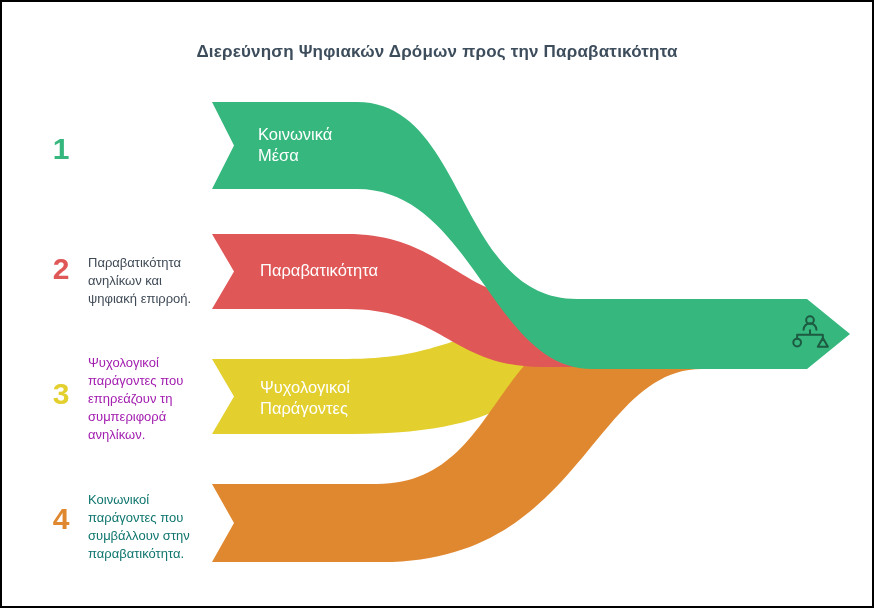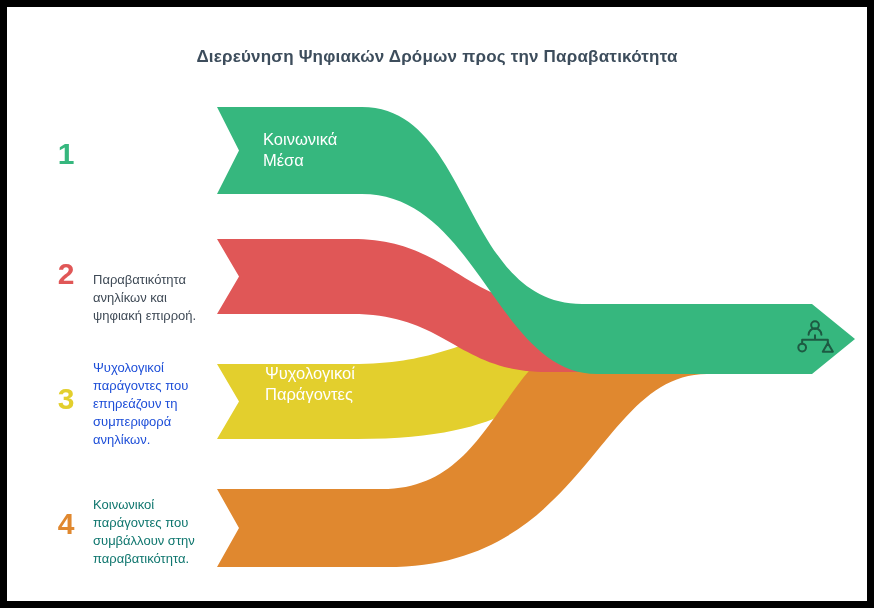--- a/index.html
+++ b/index.html
@@ -1,20 +1,20 @@
 <!DOCTYPE html>
 <html><head>
 <meta charset="utf-8">
 <style>
   html,body{margin:0;padding:0;background:#fff;}
   .stage{
     position:relative;
     width:874px;height:608px;
     background:#ffffff;
-    border:7px solid #000000;
+    border:2px solid #000000;
     box-sizing:border-box;
     font-family:"Liberation Sans", sans-serif;
     overflow:hidden;
     margin:0 auto;
   }
   .title{
     position:absolute;top:40px;left:0;width:100%;
     text-align:center;font-size:17px;font-weight:600;
     letter-spacing:.2px;
   }
@@ -30,24 +30,24 @@
   .band-label{
     position:absolute;color:#ffffff;font-weight:400;
     font-size:16.5px;line-height:1.25;
   }
   .result-label{
     position:absolute;left:650px;top:312px;width:140px;
     font-size:15px;font-weight:700;line-height:1.3;
   }
   .result-icon{position:absolute;left:786px;top:310px;width:44px;height:40px;}
   .n1{top:132px}.n2{top:252px}.n3{top:377px}.n4{top:502px}
-  .d1{top:112px}.d2{top:264px}.d3{top:352px}.d4{top:489px}
+  .d1{top:112px}.d2{top:252px}.d3{top:352px}.d4{top:489px}
   .bl1{left:256px;top:122px;width:112px}
   .bl2{left:258px;top:258px;width:170px}
-  .bl3{left:258px;top:356px;width:125px}
+  .bl3{left:258px;top:375px;width:125px}
   .bl4{left:258px;top:498px;width:125px}
 </style>
 </head>
 <body>
 
 <div class="stage">
 
   <div class="title" style="color: rgb(61, 77, 92);">Διερεύνηση Ψηφιακών Δρόμων προς την Παραβατικότητα</div>
 
   <svg class="ribbons" viewBox="0 0 874 608" aria-hidden="true">
@@ -77,24 +77,25 @@
              C 490 367, 470 187, 355 187
              L 210 187 L 232 143.5 Z" fill="#36b77e"></path>
   </svg>
 
   <div class="num n1" style="color: rgb(54, 183, 126);">1</div>
   <div class="num n2" style="color: rgb(224, 87, 87);">2</div>
   <div class="num n3" style="color: rgb(227, 207, 45);">3</div>
   <div class="num n4" style="color: rgb(224, 136, 47);">4</div>
 
   <div class="desc d2" style="color: rgb(63, 74, 86);">Παραβατικότητα ανηλίκων και ψηφιακή επιρροή.</div>
-  <div class="desc d3" style="color: #1d4ed8;">Ψυχολογικοί παράγοντες που επηρεάζουν τη συμπεριφορά ανηλίκων.</div>
+  <div class="desc d3" style="color: #a21caf;">Ψυχολογικοί παράγοντες που επηρεάζουν τη συμπεριφορά ανηλίκων.</div>
   <div class="desc d4" style="color: #0f766e;">Κοινωνικοί παράγοντες που συμβάλλουν στην παραβατικότητα.</div>
 
   <div class="band-label bl1">Κοινωνικά Μέσα</div>
+  <div class="band-label bl2">Παραβατικότητα</div>
   <div class="band-label bl3">Ψυχολογικοί Παράγοντες</div>
 
 
   <svg class="result-icon" viewBox="0 0 48 40" aria-hidden="true">
     <g fill="none" stroke-width="2.2" stroke-linecap="round" stroke-linejoin="round" stroke="#1d5a42">
       <circle cx="24" cy="7" r="4.2"></circle>
       <path d="M17 17.5 a7 7 0 0 1 14 0"></path>
       <path d="M24 18 V 23 M10 23 H 38 M10 23 V 27 M38 23 V 26"></path>
       <circle cx="10" cy="31.5" r="4.2"></circle>
       <path d="M38 26.5 L 43.5 36 H 32.5 Z"></path>

